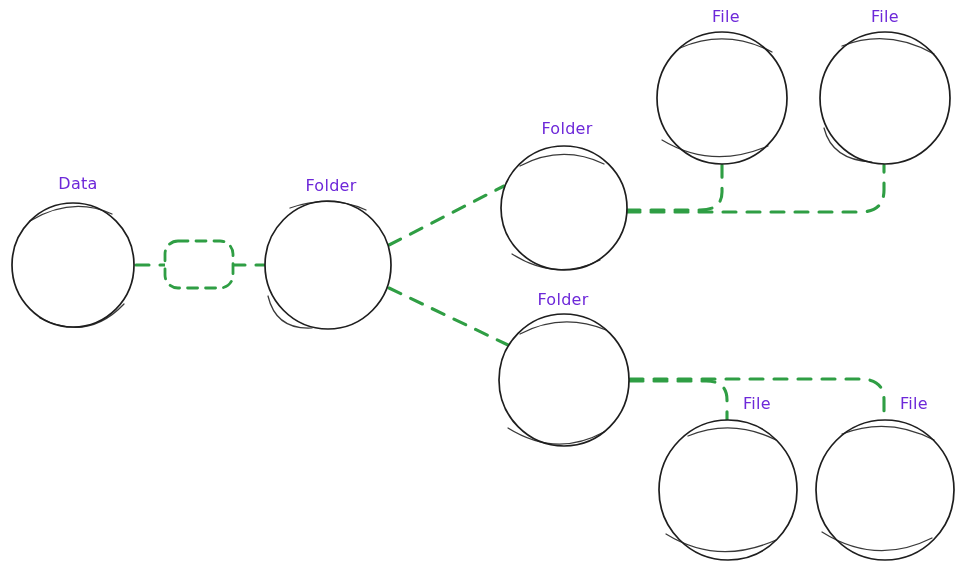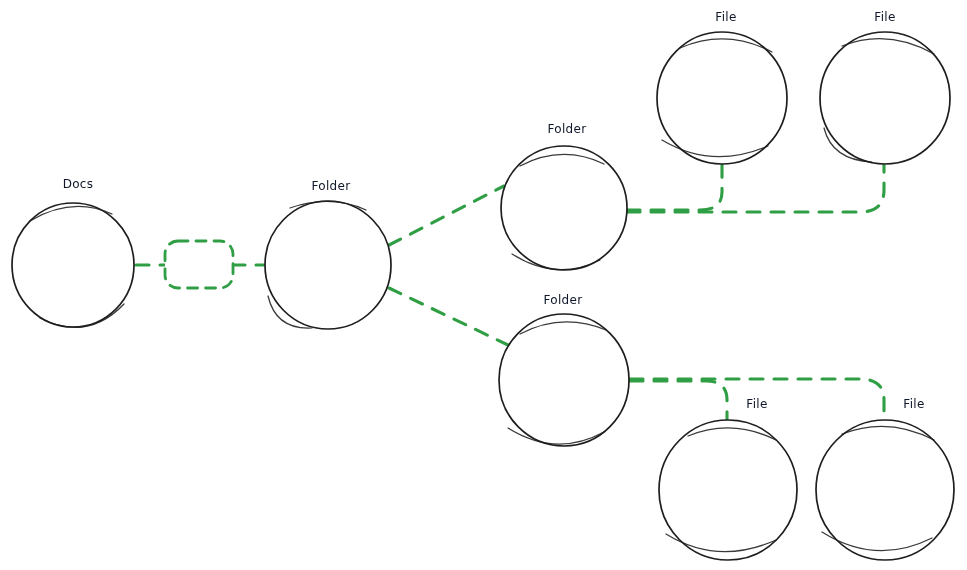--- a/index.html
+++ b/index.html
@@ -64,23 +64,23 @@
     font-family: "DejaVu Sans", sans-serif;
     font-size: 21px;
     line-height: 25px;
     letter-spacing: 0.2px;
     white-space: pre-line;
     transform: translate(-50%, -50%);
     pointer-events: none;
   }
   .node-type-label {
     position: absolute;
-    color: #0f172a;
-    font-family: "DejaVu Sans", sans-serif;
-    font-size: 12px;
+    color: #6d28d9;
+    font-family: "DejaVu Sans", sans-serif;
+    font-size: 16px;
     line-height: 18px;
     letter-spacing: 0.3px;
     white-space: nowrap;
     transform: translate(-50%, -50%);
     pointer-events: none;
   }
   .edge-label-text {
     position: absolute;
     color: #2f9e44;
     font-family: "DejaVu Sans", sans-serif;
@@ -180,21 +180,21 @@
 Files</div>
   <div class="node-text" style="left:564px; top:208px;">Bob's
 Pics</div>
   <div class="node-text" style="left:564px; top:380px;">Bob's
 Docs</div>
   <div class="node-text" style="left:722px; top:98px;">1.jpg</div>
   <div class="node-text" style="left:885px; top:98px;">2.jpg</div>
   <div class="node-text" style="left:728px; top:490px;">CV.pdf</div>
   <div class="node-text" style="left:885px; top:490px; font-size:19px;">Data.xml</div>
 
-  <div class="node-type-label" style="left:78px; top:184px;">Docs</div>
+  <div class="node-type-label" style="left:78px; top:184px;">Data</div>
   <div class="node-type-label" style="left:331px; top:186px;">Folder</div>
   <div class="node-type-label" style="left:567px; top:129px;">Folder</div>
   <div class="node-type-label" style="left:563px; top:300px;">Folder</div>
   <div class="node-type-label" style="left:726px; top:17px;">File</div>
   <div class="node-type-label" style="left:885px; top:17px;">File</div>
   <div class="node-type-label" style="left:757px; top:404px;">File</div>
   <div class="node-type-label" style="left:914px; top:404px;">File</div>
 
   <div class="edge-label-text" style="left:198px; top:265px;">Owner</div>
 

